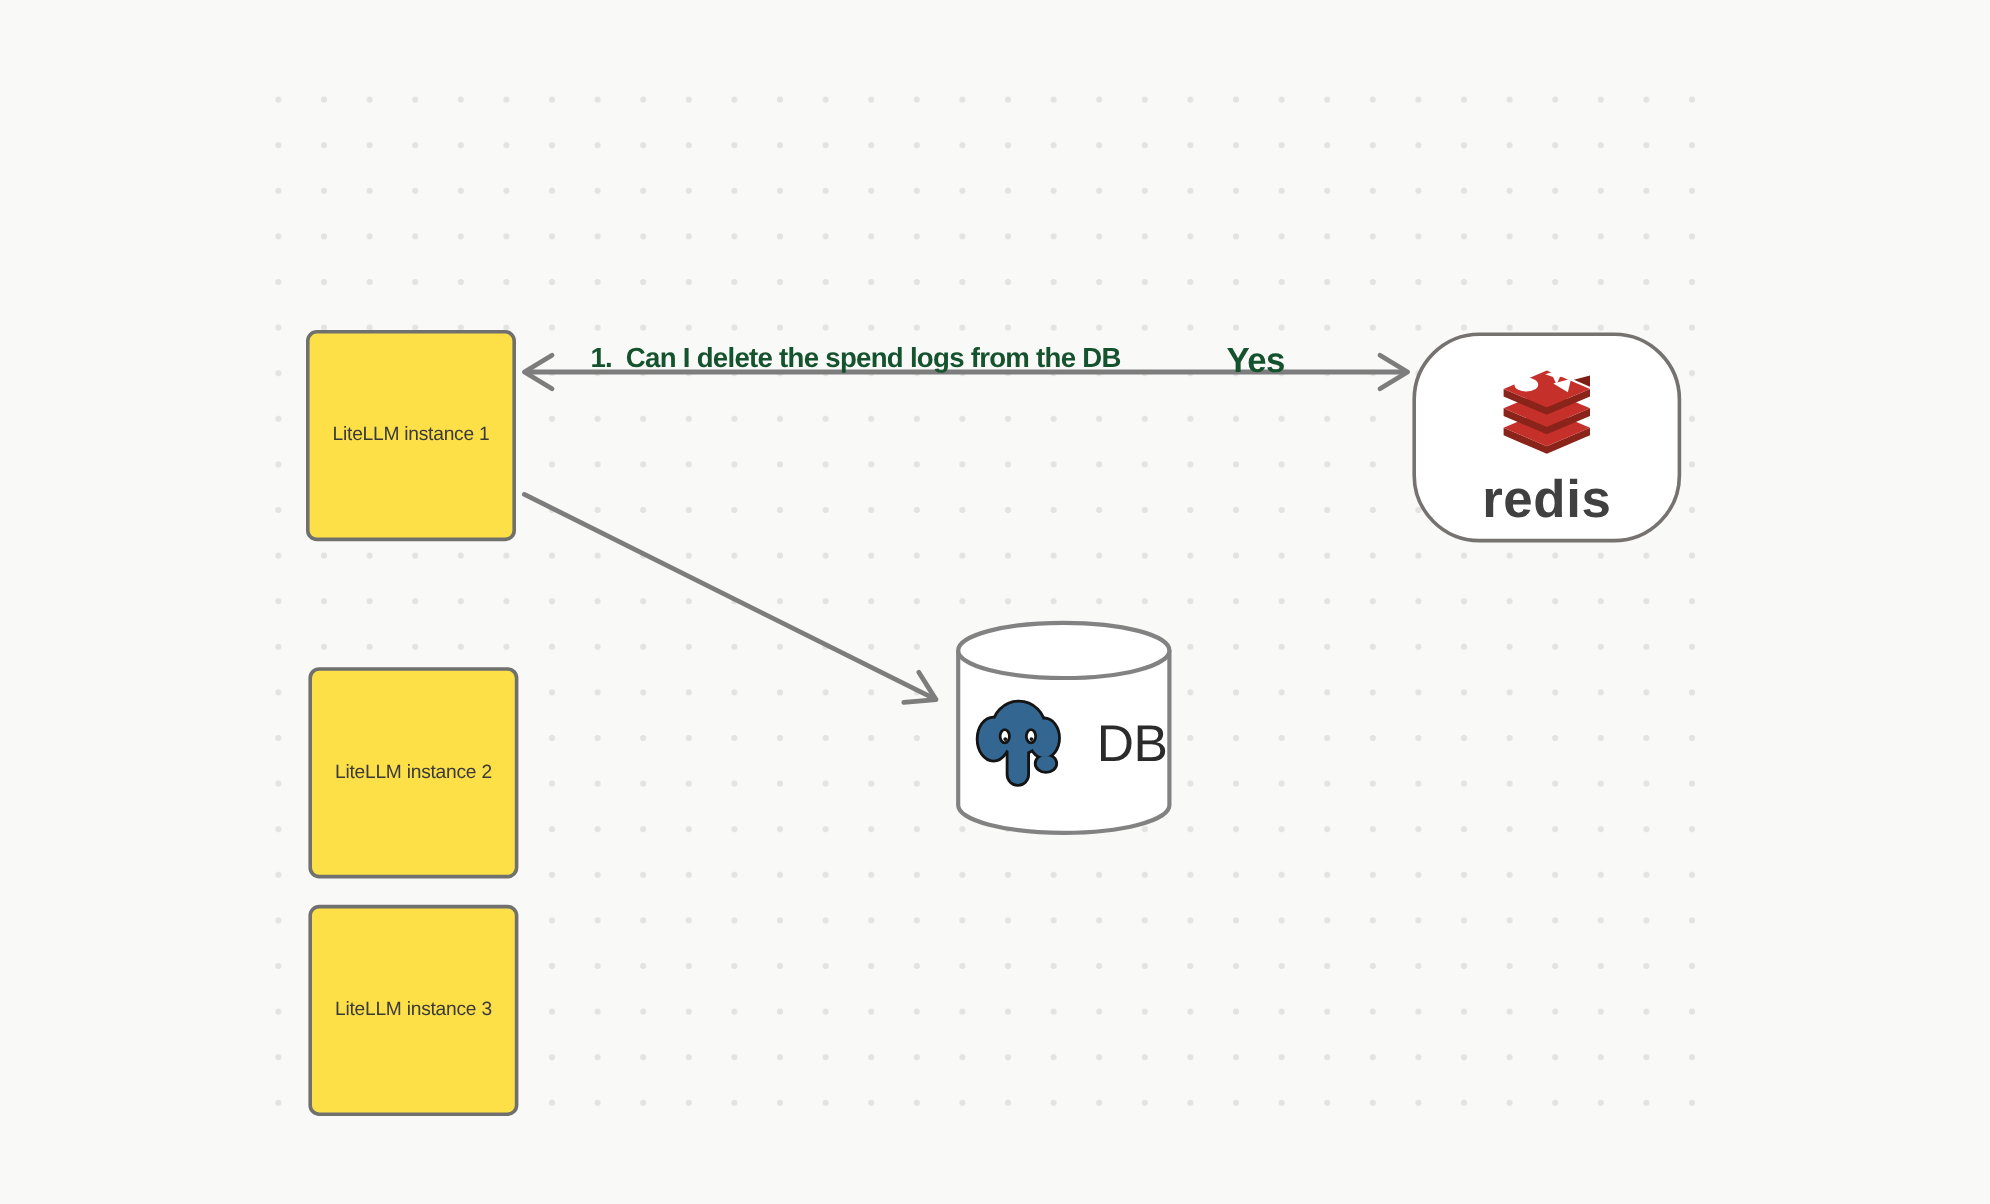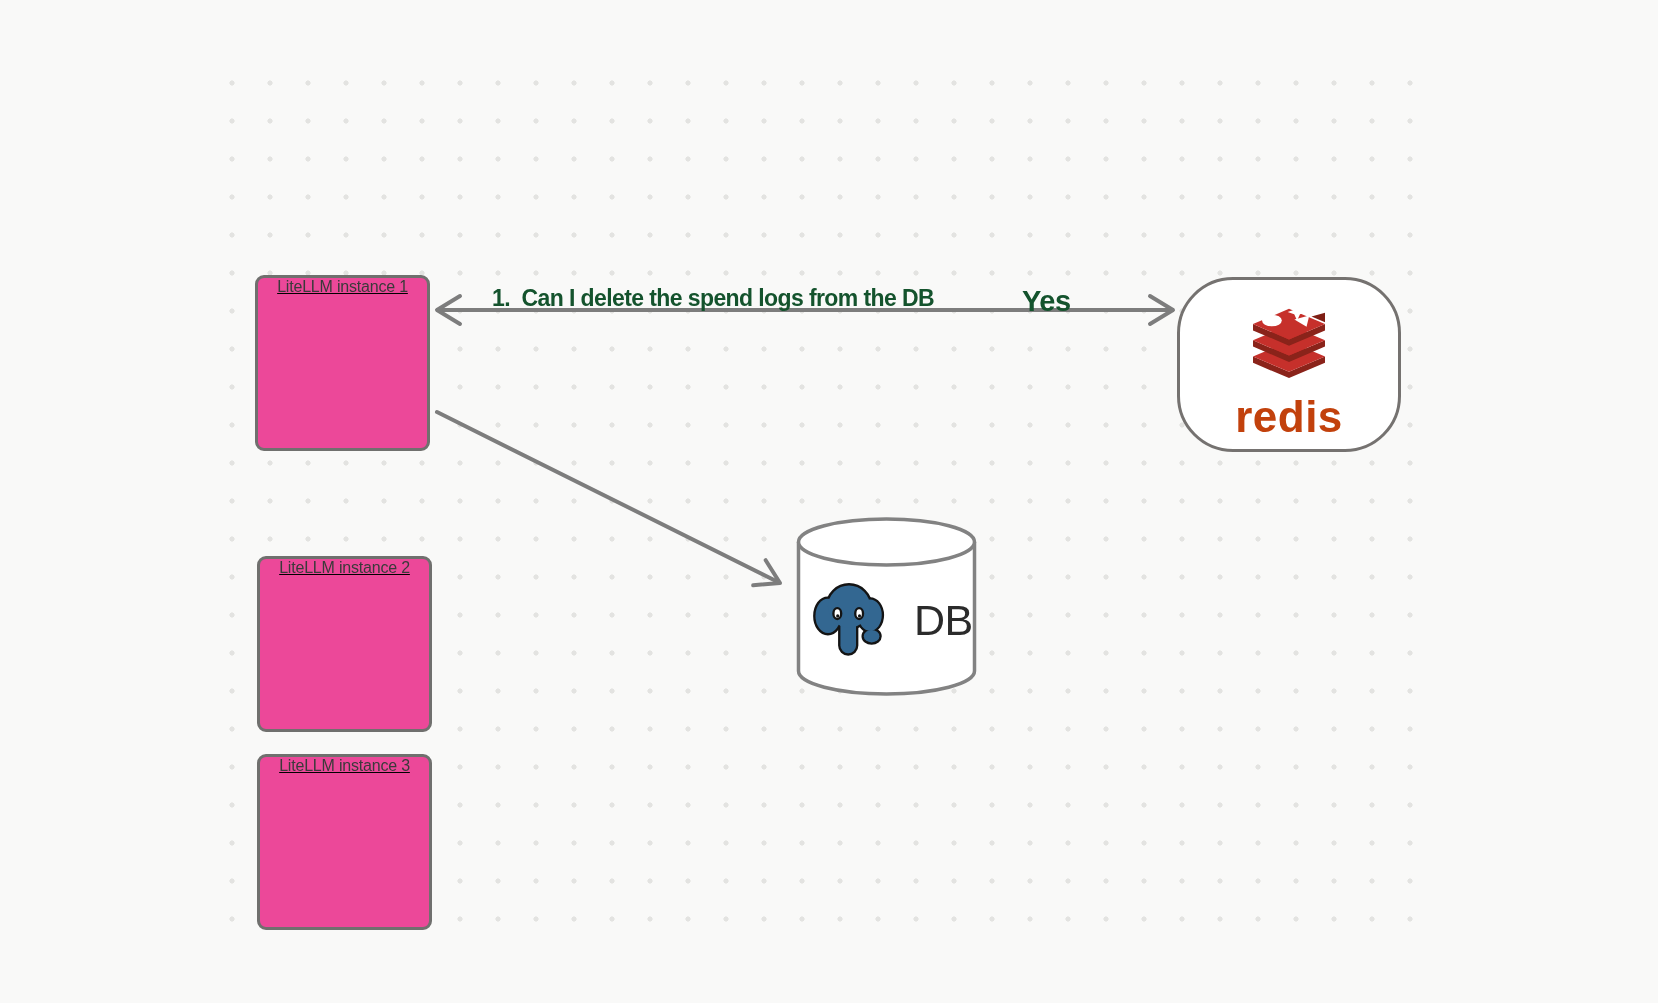--- a/index.html
+++ b/index.html
@@ -13,41 +13,40 @@
   #canvas{position:absolute;inset:0;}
   
   .dot-field{
     position:absolute;left:213px;top:64px;width:1217px;height:875px;
     background-image:radial-gradient(circle,#e3e3e1 2.3px,rgba(0,0,0,0) 2.9px);
     background-size:38px 38px;
   }
   
   .inst-box{
     position:absolute;width:175px;height:176px;
-    background:#ec4899;border:3px solid #70706e;border-radius:9px;
-    display:flex;justify-content:center;
+    background:#fde047;border:3px solid #70706e;border-radius:9px;
+    display:flex;align-items:center;justify-content:center;
     box-sizing:border-box;
-    text-decoration:underline;
   }
   .inst-label{
     font-size:16px;color:#3a3a3a;letter-spacing:-0.2px;white-space:pre;
   }
   #inst1{left:255px;top:275px;}
   #inst2{left:257px;top:516px;margin-top:40px;}
   #inst3{left:257px;top:754px;}
   
   .redis-node{
     position:absolute;left:1177px;top:277px;width:224px;height:175px;
     background:#ffffff;border:3.5px solid #757270;border-radius:56px;
     box-sizing:border-box;
     display:flex;flex-direction:column;align-items:center;justify-content:center;
     padding-top:6px;
   }
   .redis-wordmark{
-    font-size:44px;font-weight:bold;color:#c2410c;letter-spacing:0.5px;
+    font-size:44px;font-weight:bold;color:#404040;letter-spacing:0.5px;
     line-height:1;margin-top:15px;
   }
   
   .edge-label{
     position:absolute;font-weight:bold;color:#14532d;white-space:pre;
     line-height:1.15;
   }
   #edge1-label{left:492px;top:285px;font-size:23px;letter-spacing:-0.6px;}
   #edge1-response{left:1022px;top:285px;font-size:29px;letter-spacing:-0.4px;}
   #edge2-label{left:579px;top:458px;font-size:23px;letter-spacing:-0.5px;}

